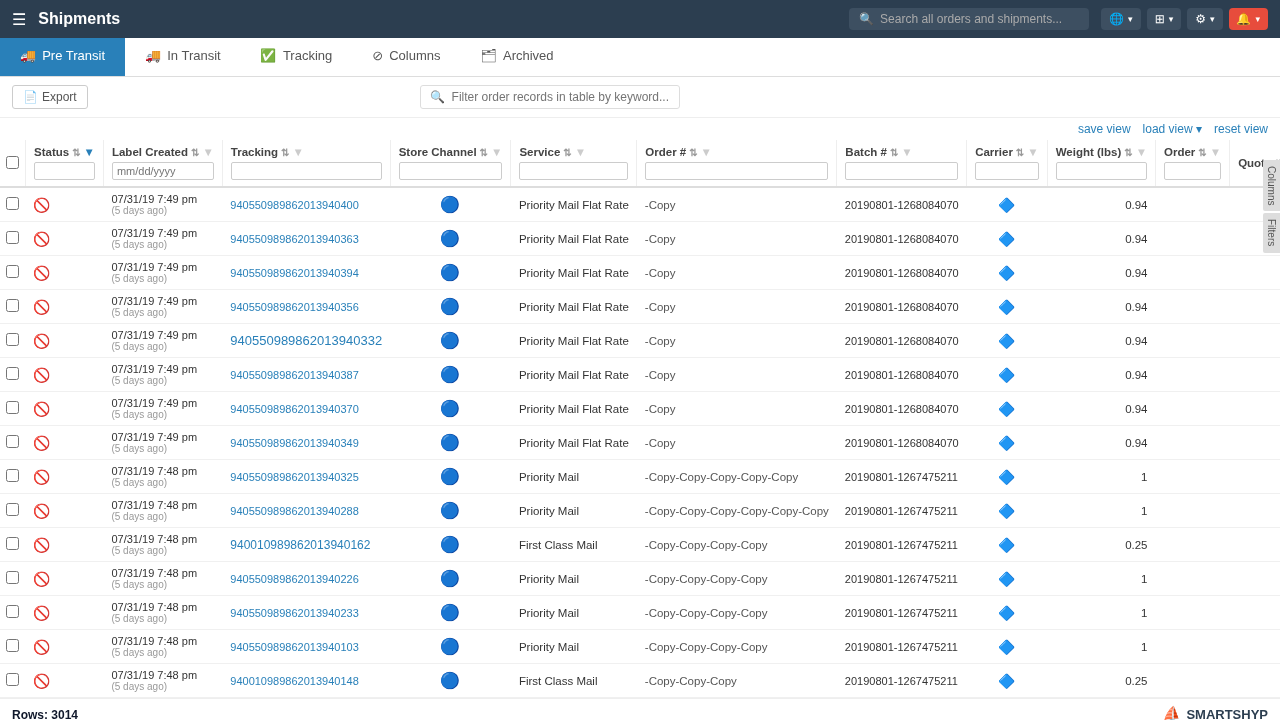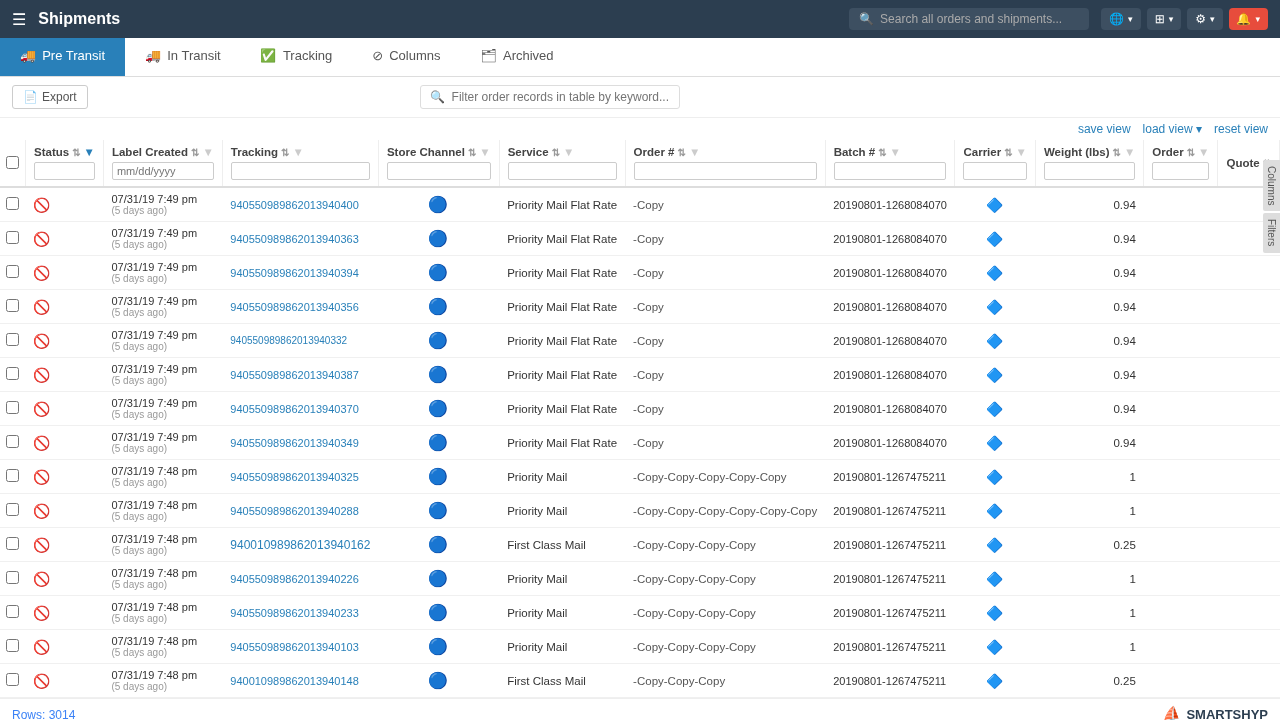--- a/index.html
+++ b/index.html
@@ -93,21 +93,21 @@
     .side-label {
       writing-mode: vertical-rl; background: #ddd; color: #555; font-size: 10px;
       padding: 6px 3px; cursor: pointer; border-radius: 2px 0 0 2px;
     }
 
     
     .footer {
       display: flex; justify-content: space-between; align-items: center;
       padding: 6px 12px; background: white; border-top: 1px solid #eee;
     }
-    .rows-count { font-size: 12px; color: #3b82f6; }
+    .rows-count { font-size: 12px; color: #0f172a; font-weight: bold; }
     .brand { display: flex; align-items: center; gap: 4px; font-weight: 700; color: #2c3e50; font-size: 13px; }
     .brand-icon { color: #2980b9; font-size: 16px; }
 
     
     .th-checkbox { width: 28px; }
   </style>
 </head>
 <body>
 
 <div class="header">
@@ -377,21 +377,21 @@
       <td class="checkbox-cell">
         <input type="checkbox" style="">
       </td>
       <td>
         <span class="status-icon" title="Error">🚫</span>
       </td>
       <td class="date-cell">
         <div class="date-main">07/31/19 7:49 pm</div>
         <div class="date-sub">(5 days ago)</div>
       </td>
-      <td style="font-size:10px;color:#2980b9;cursor:pointer;">940550989862013940332</td>
+      <td style="font-size:13px;color:#2980b9;cursor:pointer;">940550989862013940332</td>
       <td style="text-align:center;">
         <span class="store-icon">🔵</span>
       </td>
       <td>Priority Mail Flat Rate</td>
       <td style="color:#555;">-Copy</td>
       <td style="font-size:11px;">20190801-1268084070</td>
       <td style="text-align:center;">
         <span class="carrier-icon">🔷</span>
       </td>
       <td style="text-align:right;">0.94</td>

